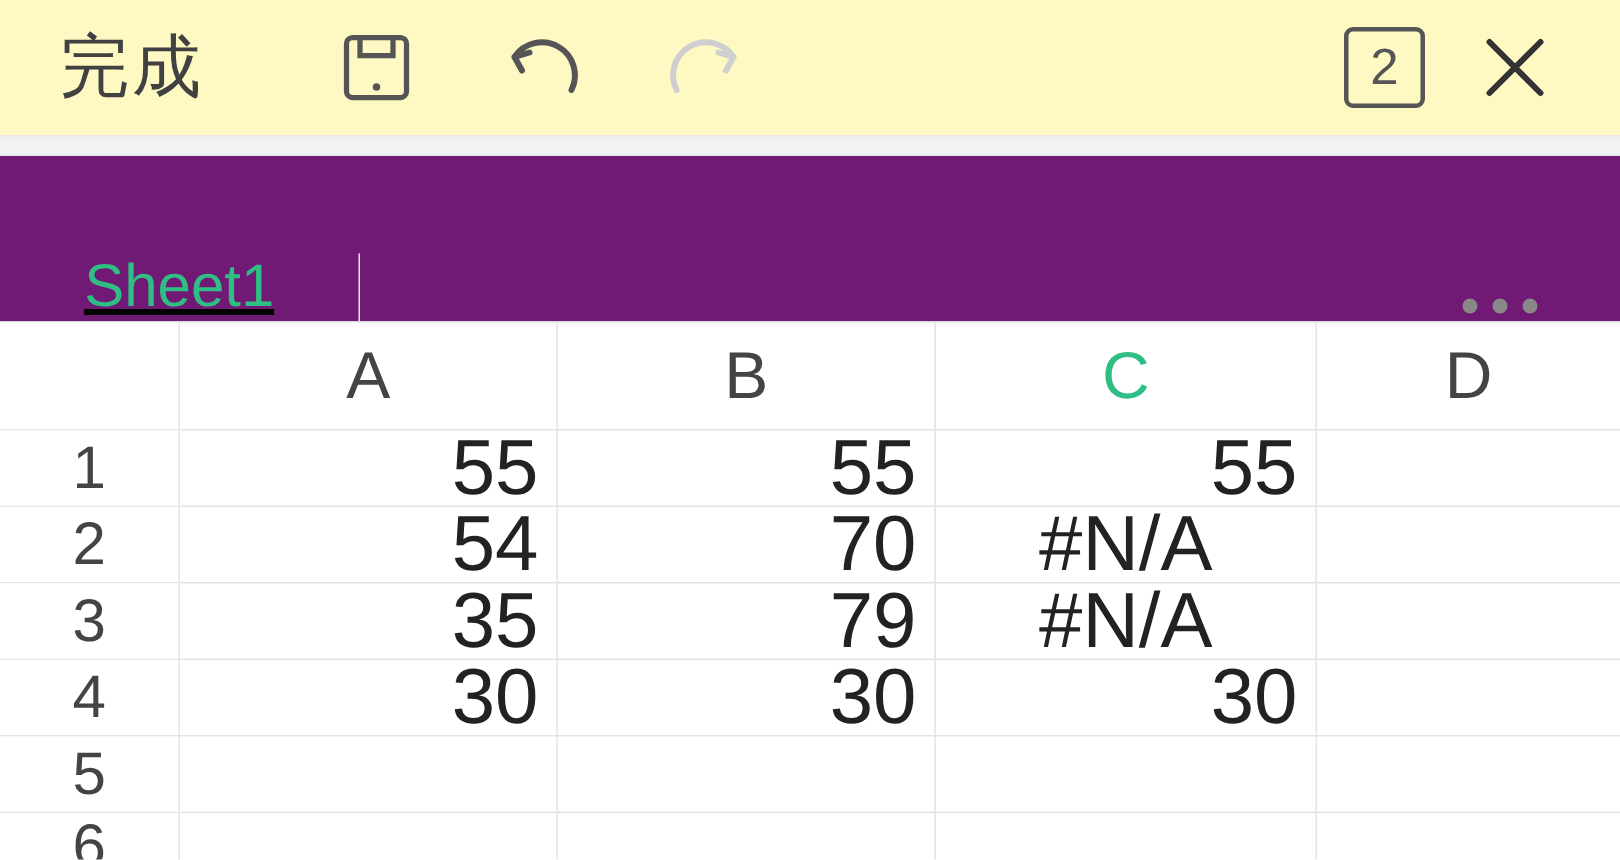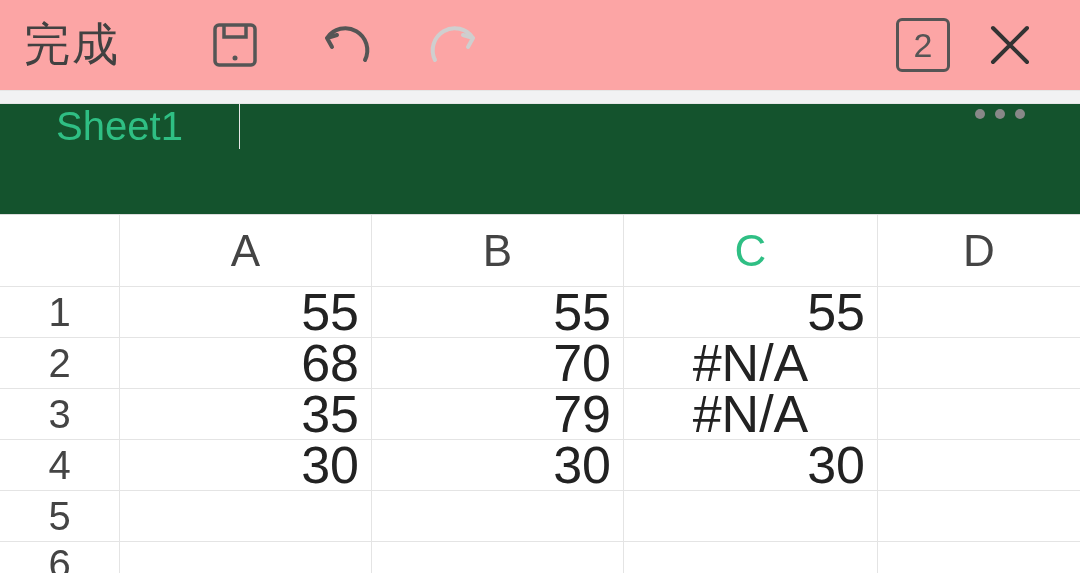--- a/index.html
+++ b/index.html
@@ -7,23 +7,23 @@
       width: 1080px;
       height: 573px;
       font-family: -apple-system, "Helvetica Neue", Arial, sans-serif;
       background: #fff;
       overflow: hidden;
     }
     .toolbar {
       height: 90px;
       display: flex;
       align-items: center;
-      padding: 0 20px 0 24px;
+      padding: 0 20px 0 40px;
       gap: 0;
-      background: #fca5a5;
+      background: #fef9c3;
     }
     .toolbar-left { display: flex; align-items: center; }
     .done {
       font-size: 46px;
       color: #414141;
       font-weight: 400;
       letter-spacing: 2px;
       margin-right: 60px;
     }
     .tool-btn {
@@ -51,22 +51,23 @@
     .close-btn {
       width: 60px; height: 60px;
       display:flex;align-items:center;justify-content:center;
     }
 
     .divider { height: 14px; background: #f1f2f3; border-top:1px solid #e6e6e6; border-bottom:1px solid #e6e6e6;}
 
     .tabs {
       height: 110px;
       display: flex;
-      align-items: flex-start;
-      background: #14532d;
+      align-items: flex-end;
+      background: #701a75;
+      text-decoration: underline;
     }
     .tab {
       width: 240px;
       display: flex;
       align-items: center;
       justify-content: center;
       font-size: 40px;
       color: #bdbdbd;
       border-right: 1px solid #e7e7e7;
     }
@@ -175,21 +176,21 @@
 
   <div class="row data">
     <div class="row-hdr">1</div>
     <div class="cell cell-a">55</div>
     <div class="cell cell-b">55</div>
     <div class="cell cell-c">55</div>
     <div class="cell cell-d"></div>
   </div>
   <div class="row data">
     <div class="row-hdr">2</div>
-    <div class="cell cell-a">68</div>
+    <div class="cell cell-a">54</div>
     <div class="cell cell-b">70</div>
     <div class="cell cell-c center">#N/A</div>
     <div class="cell cell-d"></div>
   </div>
   <div class="row data">
     <div class="row-hdr">3</div>
     <div class="cell cell-a">35</div>
     <div class="cell cell-b">79</div>
     <div class="cell cell-c center">#N/A</div>
     <div class="cell cell-d"></div>

